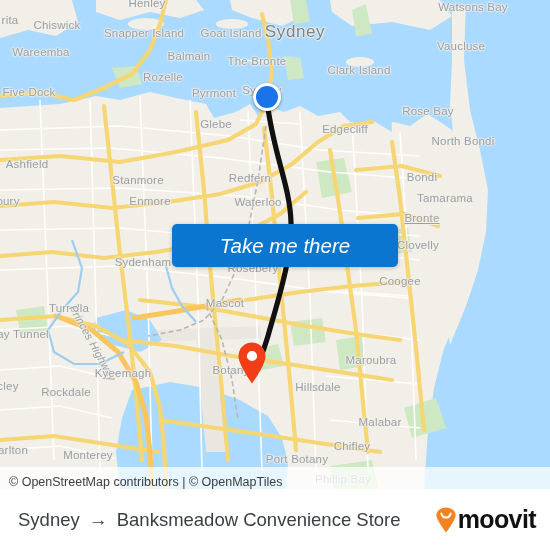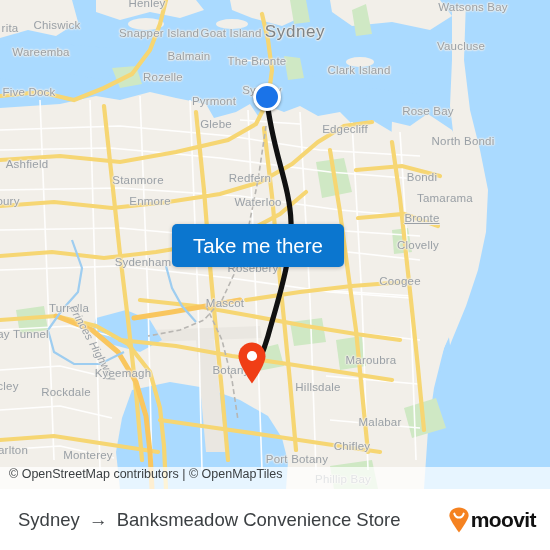--- a/index.html
+++ b/index.html
@@ -95,21 +95,21 @@
   }
 
   
   #attribution {
     position: absolute;
     left: 0;
     bottom: 0;
     width: 550px;
     height: 22px;
     display: flex;
-    align-items: flex-start;
+    align-items: flex-end;
     background: rgba(255,255,255,.72);
     color: #3c4043;
     font-size: 12.5px;
     padding-left: 9px;
     box-sizing: border-box;
     white-space: nowrap;
   }
 
   
   #footer {
@@ -138,21 +138,21 @@
     font-size: 19px;
     line-height: 1;
   }
   #moovit-logo {
     display: flex;
     align-items: center;
     gap: 1px;
   }
   #moovit-wordmark {
     color: #111111;
-    font-size: 21px;
+    font-size: 25px;
     font-weight: bold;
     letter-spacing: -.6px;
     line-height: 1;
   }
 </style>
 </head>
 <body>
 
 <div id="screen">
 
@@ -283,34 +283,34 @@
       <g stroke="#9ecdf0" stroke-width="2.2" fill="none">
         <path d="M72,240 L82,268 L78,292 L62,310 L48,330 L54,352 L74,364 L100,364 L124,352"></path>
         <path d="M166,266 L172,288 L182,306 L196,322"></path>
       </g>
 
       <path d="M267,100 C272,150 290,185 291,222 C292,258 278,300 268,336 C262,356 256,368 252,374" fill="none" stroke="#111111" stroke-width="5.2" stroke-linecap="round" stroke-linejoin="round"></path>
     </svg>
 
     <div id="map-labels">
         <div class="lbl" style="left: 147px; top: 3px;">Henley</div>
-        <div class="lbl" style="left: 10px; top: 28px;">rita</div>
+        <div class="lbl" style="left: 10px; top: 20px;">rita</div>
         <div class="lbl" style="left: 57px; top: 25px;">Chiswick</div>
         <div class="lbl" style="left: 473px; top: 7px;">Watsons Bay</div>
-        <div class="lbl" style="left: 144px; top: 33px; margin-left: 15px;">Snapper Island</div>
+        <div class="lbl" style="left: 144px; top: 33px;">Snapper Island</div>
         <div class="lbl" style="left: 231px; top: 33px;">Goat Island</div>
         <div class="lbl city" style="left: 295px; top: 32px;">Sydney</div>
         <div class="lbl" style="left: 41px; top: 52px;">Wareemba</div>
         <div class="lbl" style="left: 181px; top: 56px; padding-left: 16px;">Balmain</div>
         <div class="lbl" style="left: 461px; top: 46px;">Vaucluse</div>
         <div class="lbl" style="left: 257px; top: 61px;">The Bronte</div>
         <div class="lbl" style="left: 163px; top: 77px;">Rozelle</div>
         <div class="lbl" style="left: 359px; top: 70px;">Clark Island</div>
         <div class="lbl" style="left: 29px; top: 92px;">Five Dock</div>
-        <div class="lbl" style="left: 214px; top: 93px; margin-top: 8px;">Pyrmont</div>
+        <div class="lbl" style="left: 214px; top: 93px;">Pyrmont</div>
         <div class="lbl" style="left: 262px; top: 90px;">Sydney</div>
         <div class="lbl" style="left: 428px; top: 111px;">Rose Bay</div>
         <div class="lbl" style="left: 216px; top: 124px; text-align: right;">Glebe</div>
         <div class="lbl" style="left: 345px; top: 129px;">Edgecliff</div>
         <div class="lbl" style="left: 463px; top: 141px;">North Bondi</div>
         <div class="lbl" style="left: 27px; top: 164px;">Ashfield</div>
         <div class="lbl" style="left: 8px; top: 201px;">oury</div>
         <div class="lbl" style="left: 138px; top: 180px;">Stanmore</div>
         <div class="lbl" style="left: 250px; top: 178px;">Redfern</div>
         <div class="lbl" style="left: 422px; top: 177px;">Bondi</div>
@@ -343,21 +343,21 @@
     <div id="origin-marker" style="left: 253px; top: 83px; background: rgb(26, 115, 232);"></div>
 
     <div id="dest-marker" style="left: 237px; top: 342px;">
       <svg width="30" height="42" viewBox="0 0 30 42">
         <path d="M15,41.5 C15,41.5 28.5,23 28.5,14.2 C28.5,6.4 22.4,0.6 15,0.6
                  C7.6,0.6 1.5,6.4 1.5,14.2 C1.5,23 15,41.5 15,41.5 Z" fill="#f03e16"></path>
         <circle cx="15" cy="14" r="5.1" fill="#ffffff"></circle>
       </svg>
     </div>
 
-    <button id="cta" style="left: 172px; top: 224px; width: 172px; height: 43px; background: rgb(11, 118, 207);">Take me there</button>
+    <button id="cta" style="left: 172px; top: 224px; width: 226px; height: 43px; background: rgb(11, 118, 207); font-style: italic;">Take me there</button>
 
     <div id="attribution">
       <span>© OpenStreetMap contributors | © OpenMapTiles</span>
     </div>
   </div>
 
   <div id="footer">
 
     <div id="route-summary">
       <span>Sydney</span>

